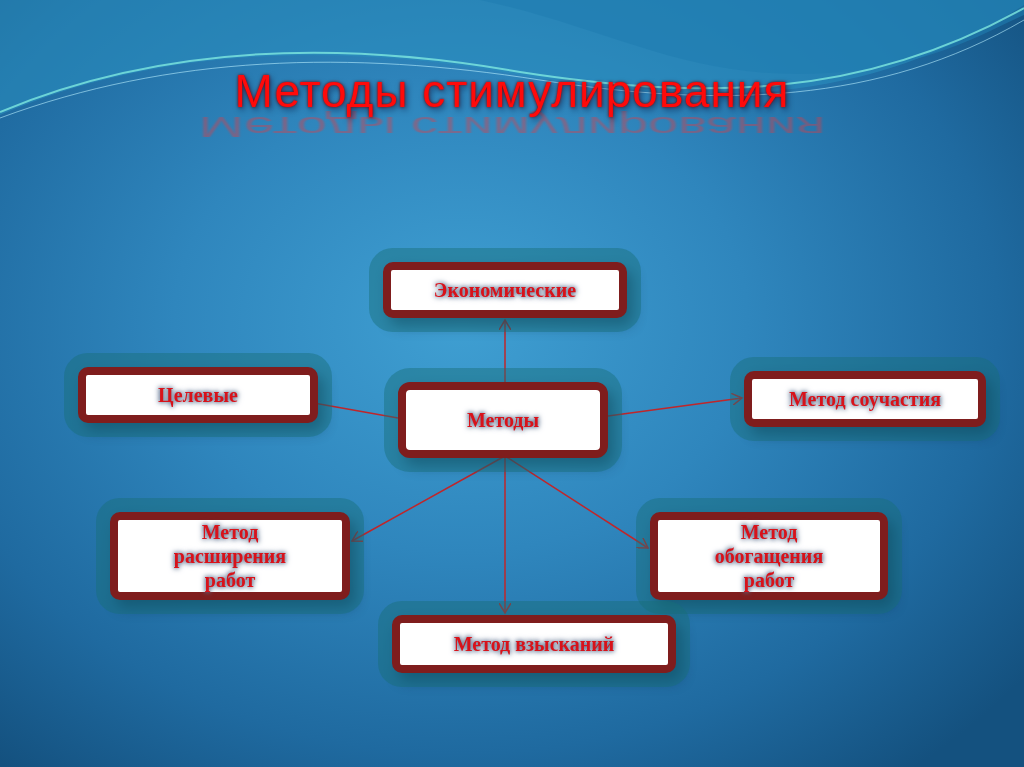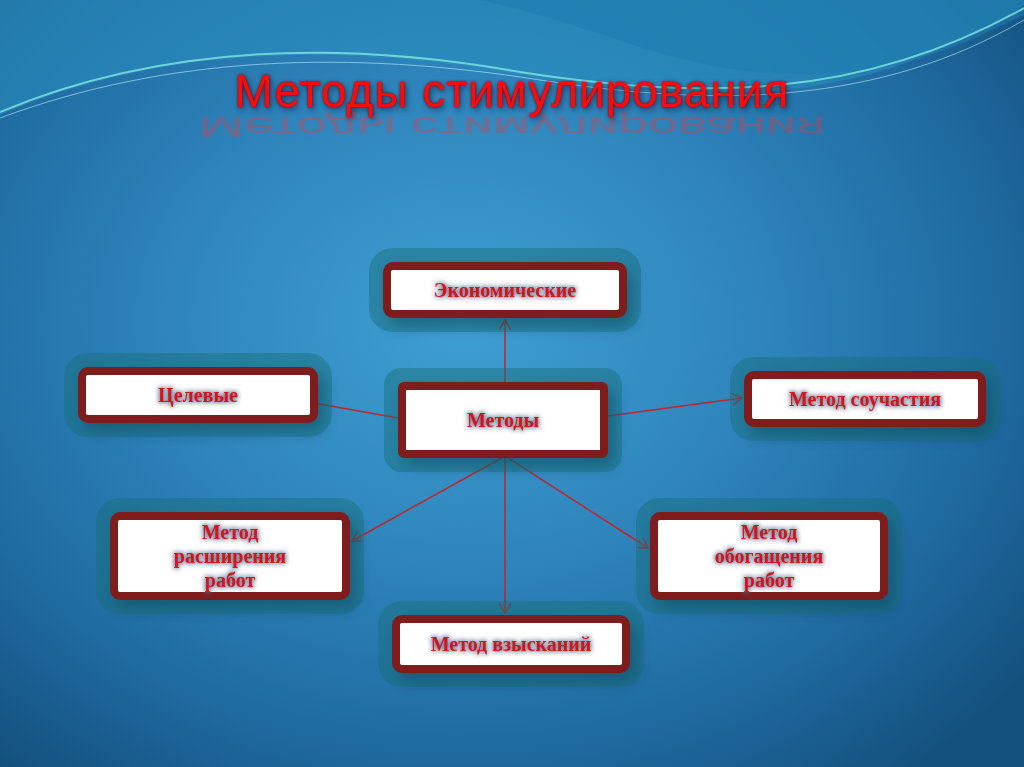--- a/index.html
+++ b/index.html
@@ -11,21 +11,21 @@
     font-family:"Liberation Sans","DejaVu Sans",sans-serif;font-size:46px;color:#ff0a0a;
     letter-spacing:1px;
     text-shadow:0 0 3px #7a0000, 2px 3px 6px rgba(0,0,40,.55);}
   .title-reflect{position:absolute;left:0;width:1024px;top:96px;text-align:center;
     font-family:"Liberation Sans","DejaVu Sans",sans-serif;font-size:54px;color:#ff3030;
     transform:scaleY(-0.55);opacity:.35;filter:blur(1px);pointer-events:none;}
   svg.lines{position:absolute;left:0;top:0;}
   .node{position:absolute;background:#fff;border:8px solid #7f1d1d;border-radius:10px;
     box-sizing:border-box;display:flex;align-items:center;justify-content:center;text-align:center;
     box-shadow:0 0 0 14px rgba(25,110,120,.45), 6px 8px 14px rgba(0,30,60,.45);}
-  .node.square{border-radius:6px;}
+  .node.square{border-radius:12px;}
   .label{color:#d8121a;font-weight:bold;font-size:20px;line-height:1.2;
     text-shadow:0 0 4px #5a6f8e,0 0 6px #5a6f8e;}
 </style>
 </head>
 <body>
 
 <svg class="wave" viewBox="0 0 1024 130" preserveAspectRatio="none">
   <path d="M0,115 C150,50 330,40 520,75 C700,105 860,110 1024,5 L1024,0 L0,0 Z" fill="#2a8fbf" opacity="0.55"></path>
   <path d="M480,0 C620,30 700,90 860,70 C940,60 990,30 1024,15 L1024,0 Z" fill="#1f7db0" opacity="0.6"></path>
   <path d="M0,112 C160,45 340,40 520,72 C700,100 860,100 1024,8" fill="none" stroke="#7ee8e0" stroke-width="2" opacity="0.8"></path>
@@ -72,15 +72,15 @@
 расширения
 работ</span>
 </div>
 
 <div class="node" style="left:650px;top:512px;width:238px;height:88px;">
   <span class="label" style="white-space:pre-line;">Метод
 обогащения
 работ</span>
 </div>
 
-<div class="node" style="left:392px;top:615px;width:238px;height:58px;align-items:center;">
+<div class="node" style="left:392px;top:615px;width:284px;height:58px;align-items:center;">
   <span class="label">Метод взысканий</span>
 </div>
 
 </body></html>

